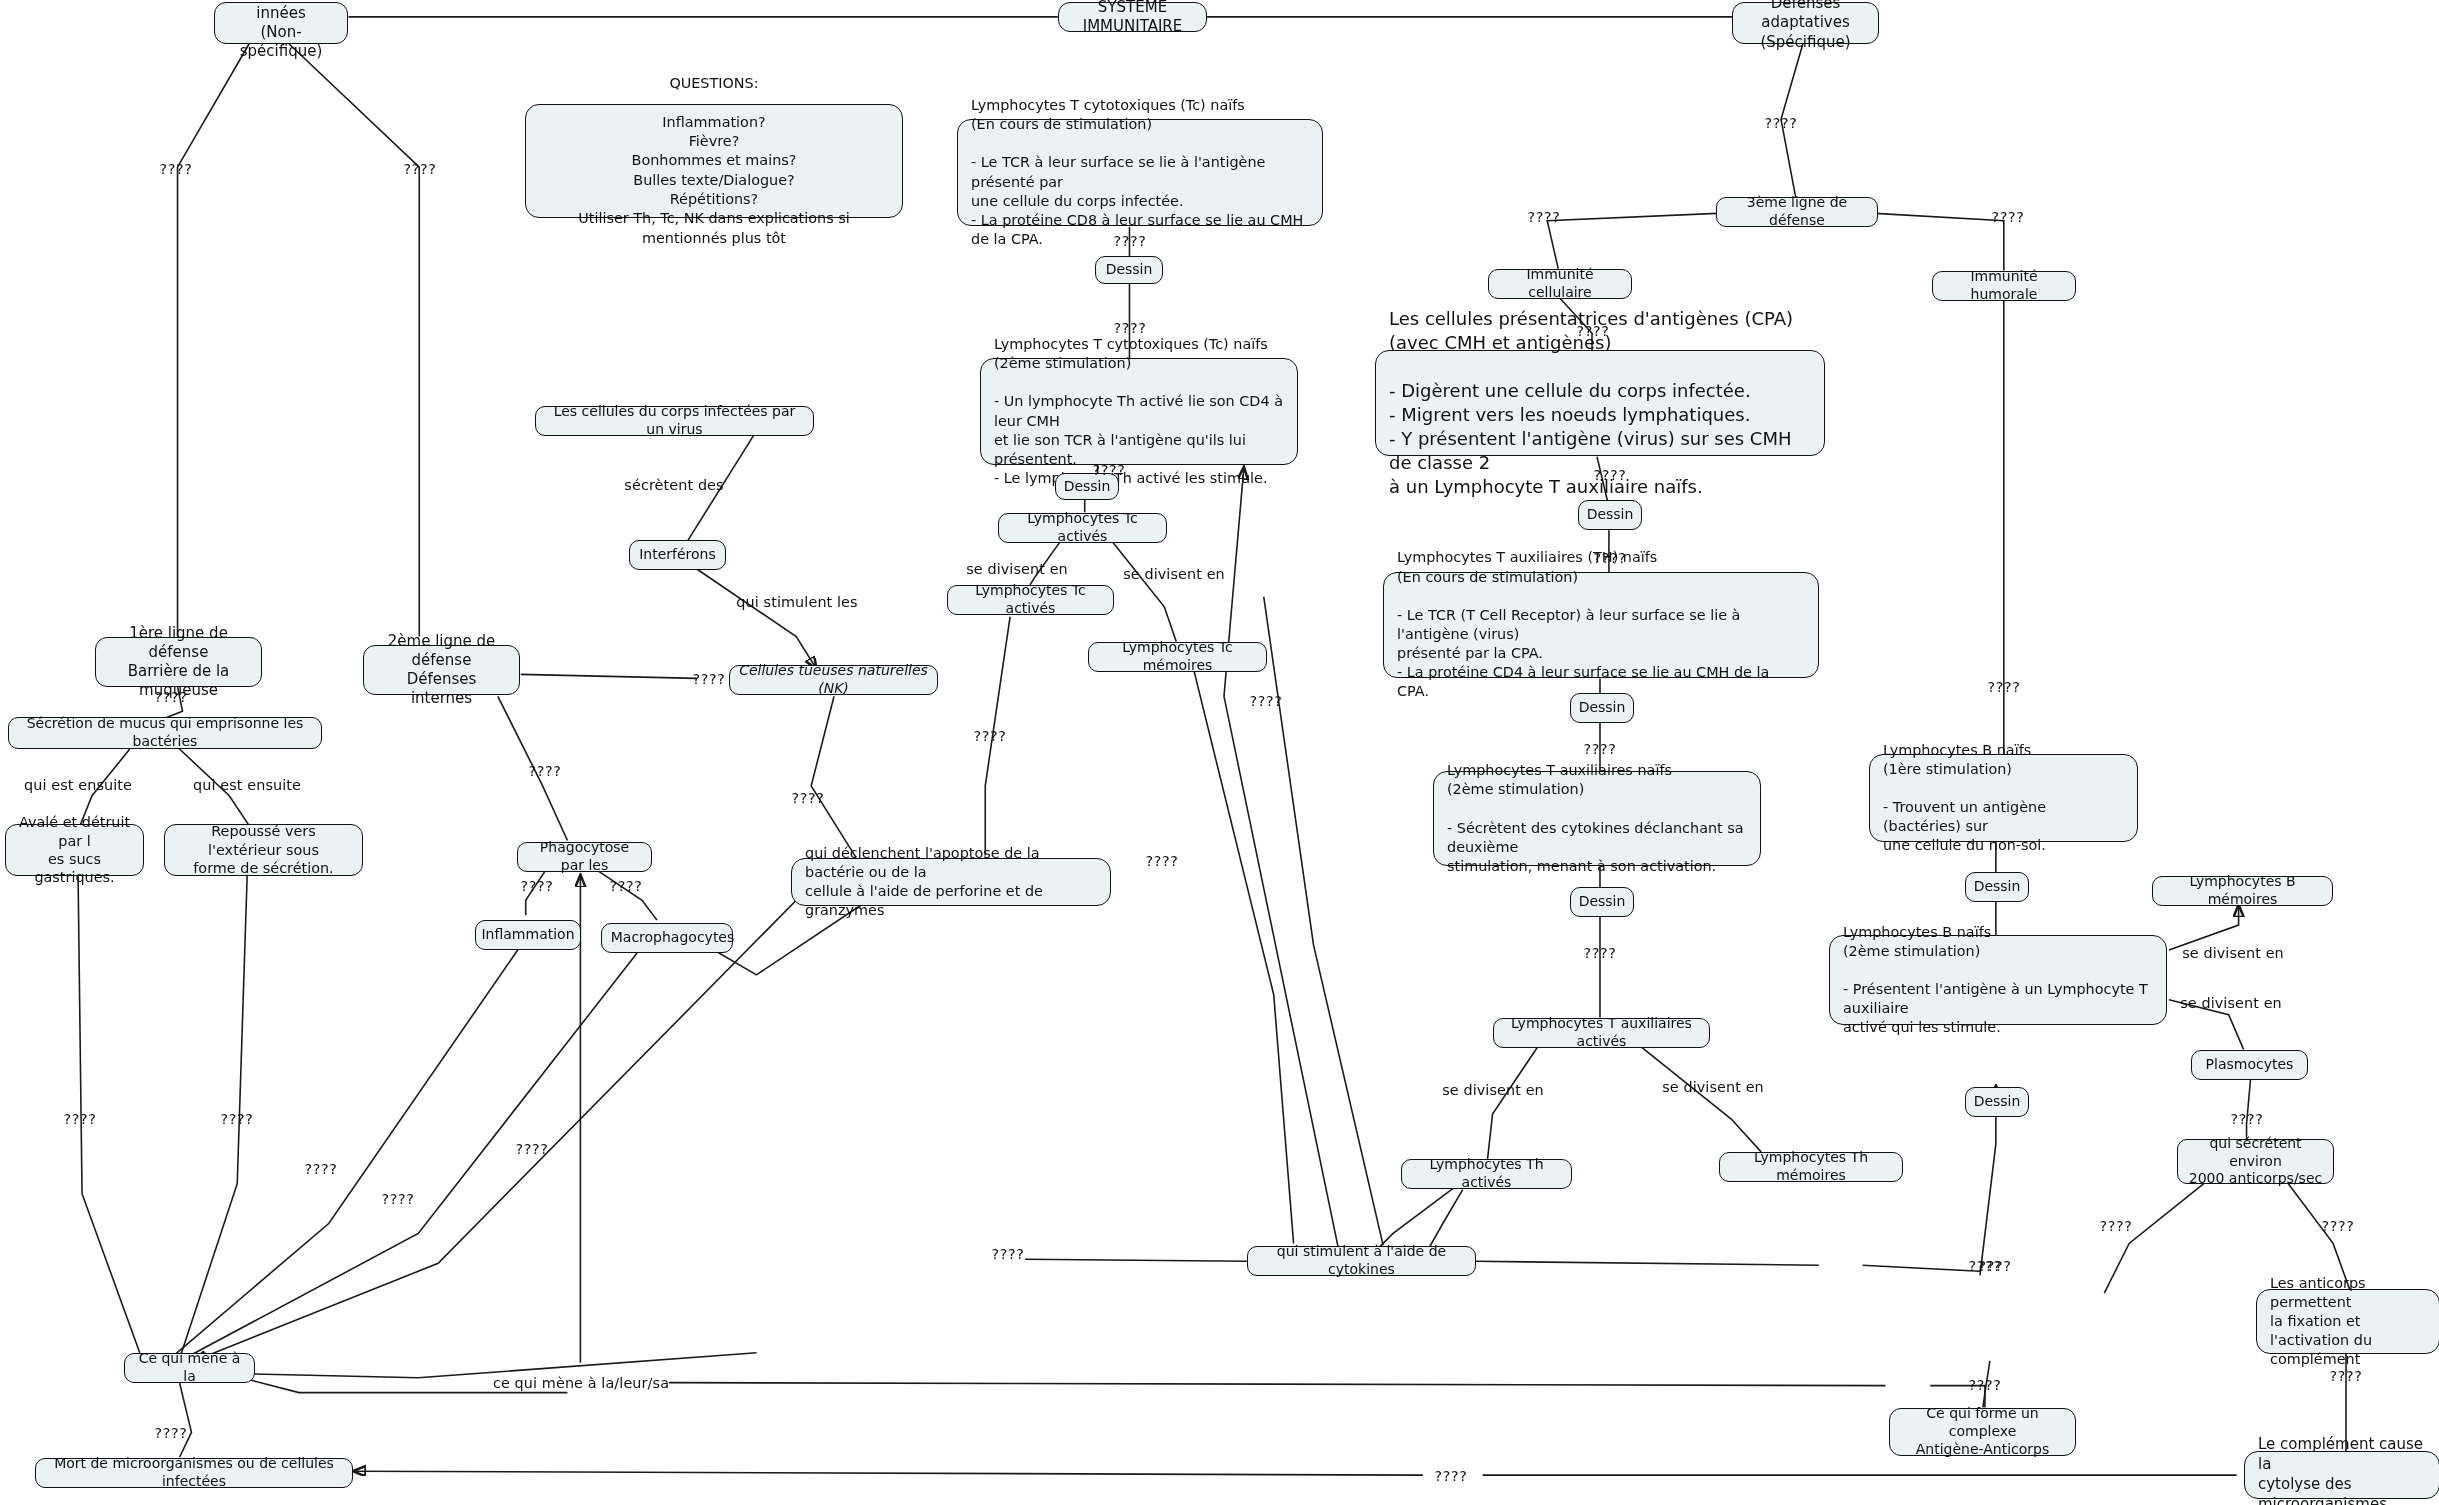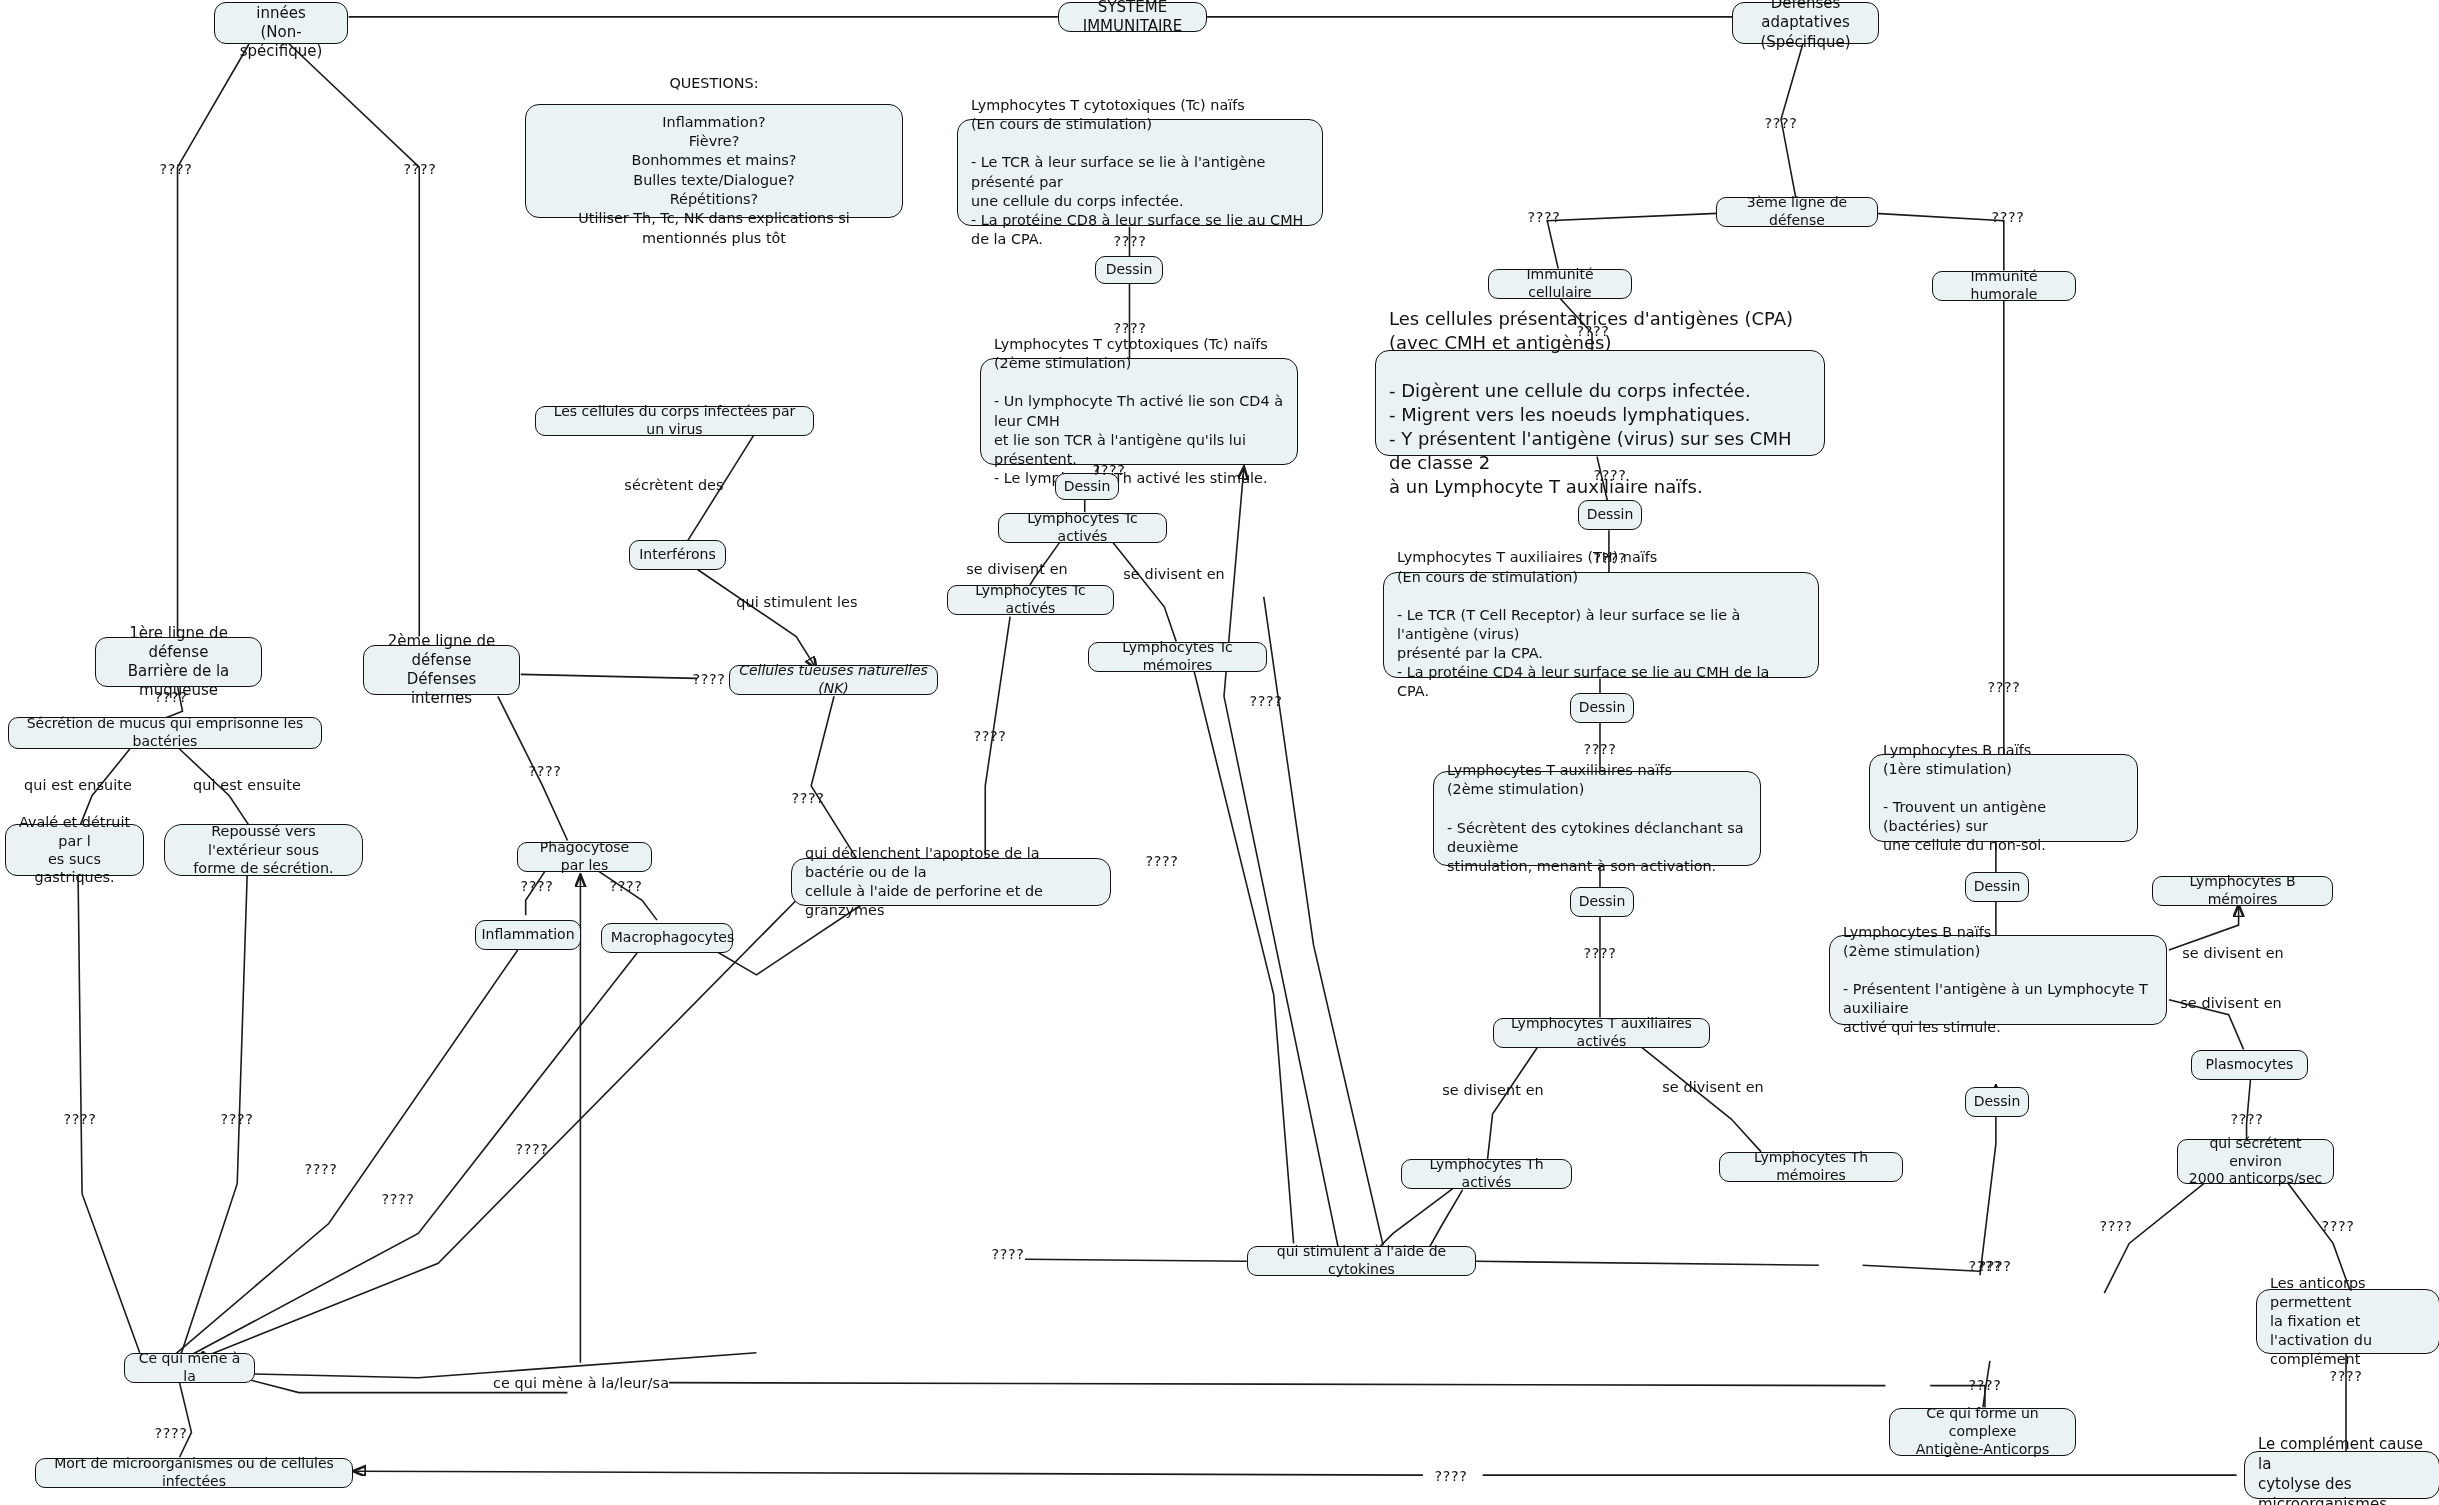--- a/index.html
+++ b/index.html
@@ -333,21 +333,21 @@
 Barrière de la muqueuse</div>
 
   <div class="node" style="left:363px; top:645px; width:157px; height:50px;">2ème ligne de défense
 Défenses internes</div>
 
   <div class="node small" style="left:8px; top:717px; width:314px; height:32px;">Sécrétion de mucus qui emprisonne les bactéries</div>
 
   <div class="node" style="left:5px; top:824px; width:139px; height:52px; font-size:14.4px;">Avalé et détruit par l
 es sucs gastriques.</div>
 
-  <div class="node" style="left:164px; top:824px; width:199px; height:52px; font-size:14.4px;border-radius:18px;">Repoussé vers l'extérieur sous
+  <div class="node" style="left:164px; top:824px; width:199px; height:52px; font-size:14.4px;">Repoussé vers l'extérieur sous
 forme de sécrétion.</div>
 
   <div class="node small" style="left:535px; top:406px; width:279px; height:30px;">Les cellules du corps infectées par un virus</div>
 
   <div class="node small" style="left:629px; top:540px; width:97px; height:30px;">Interférons</div>
 
   <div class="node small" style="left:729px; top:665px; width:209px; height:30px;font-style:italic;">Cellules tueuses naturelles (NK)</div>
 
   <div class="node small" style="left:517px; top:842px; width:135px; height:30px;">Phagocytose par les</div>
 

